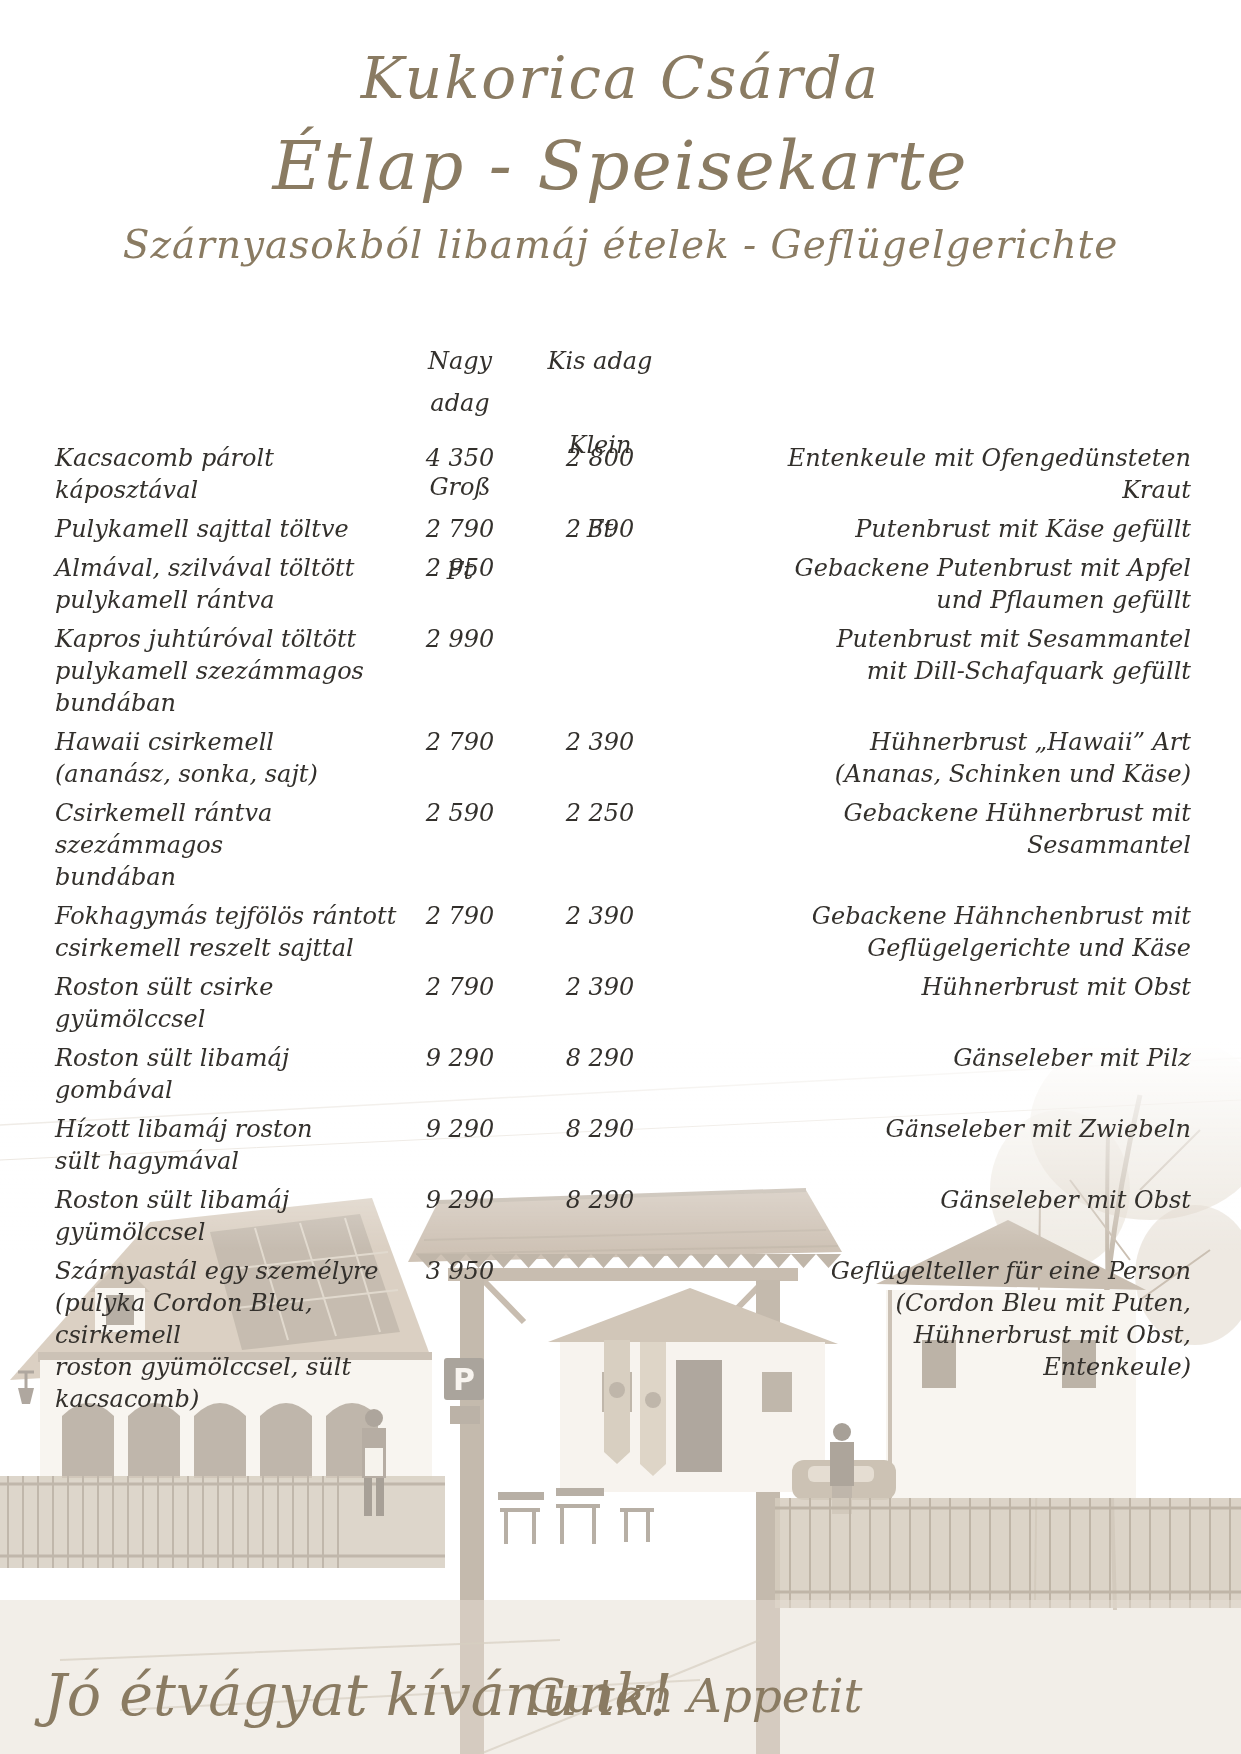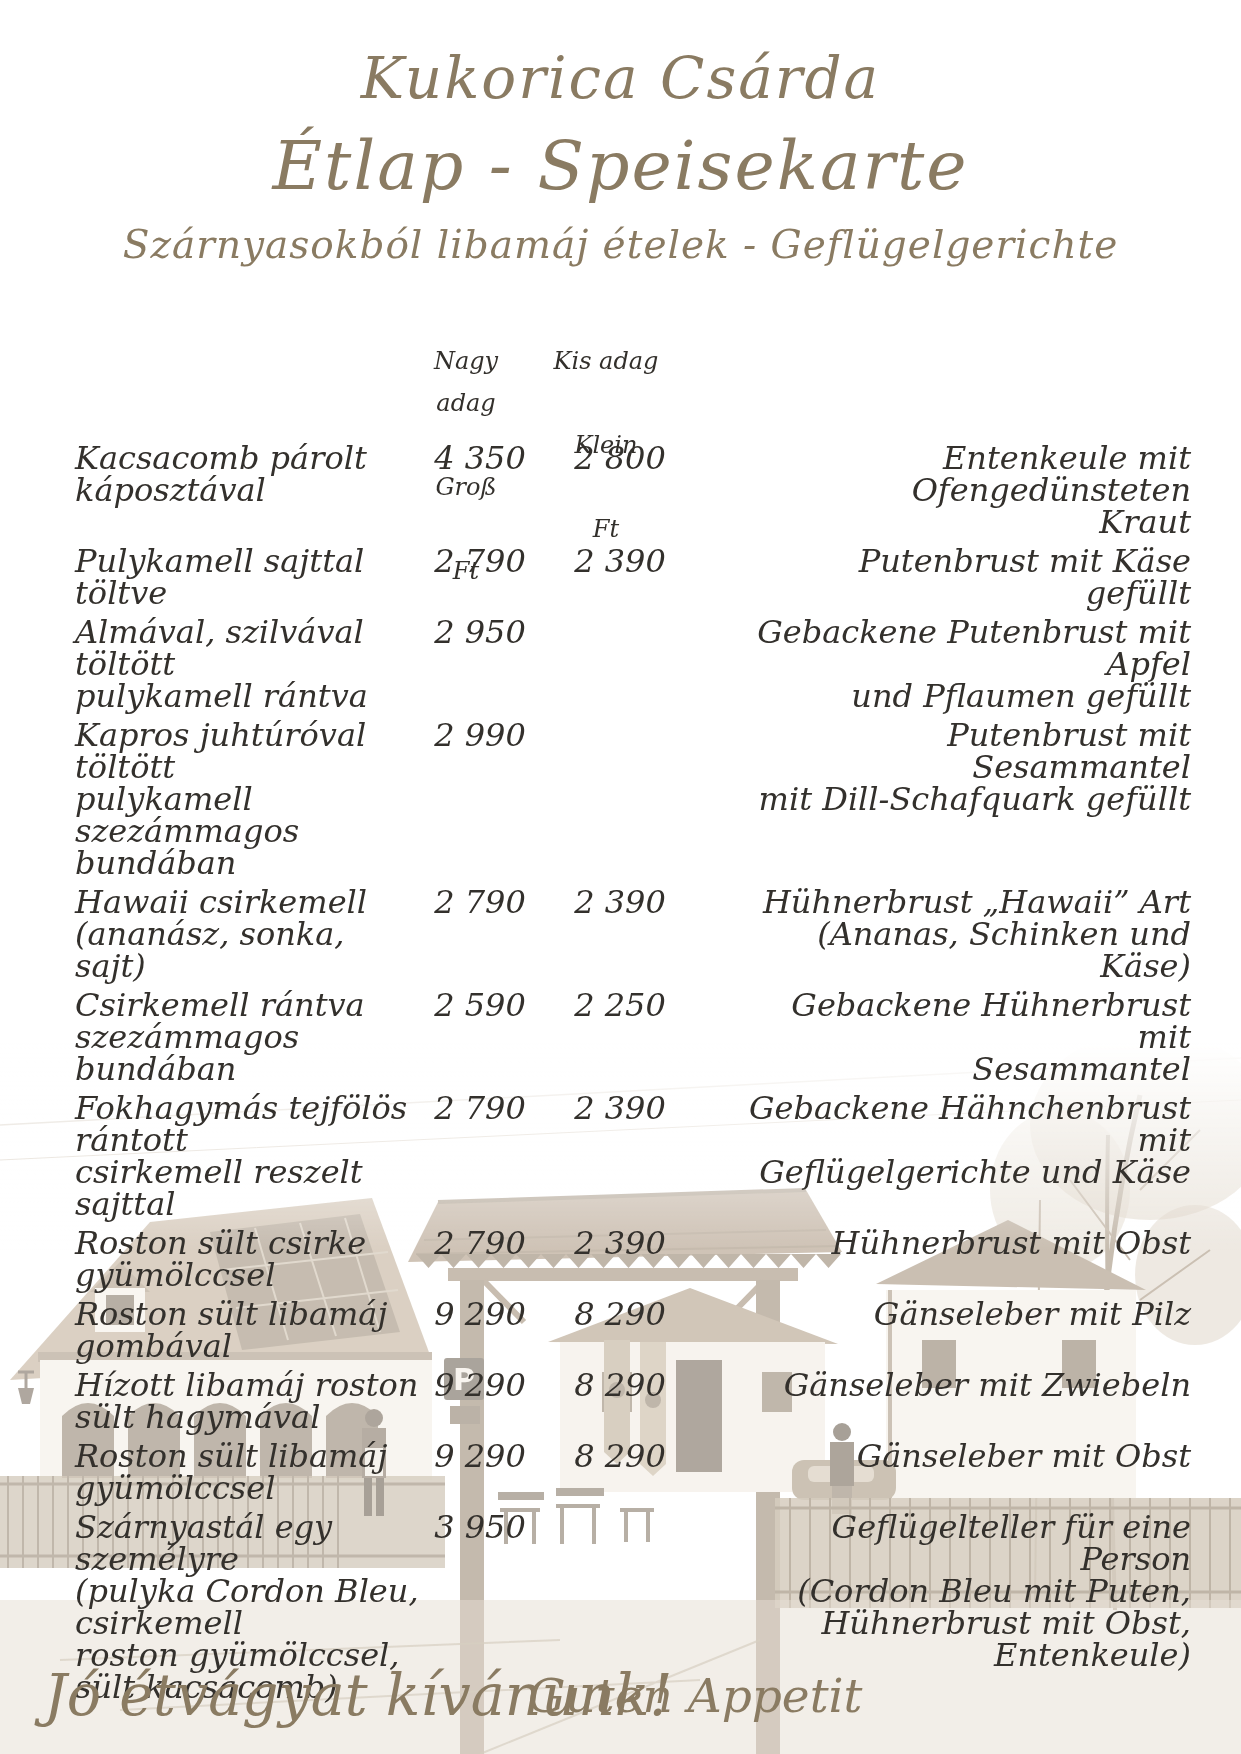--- a/index.html
+++ b/index.html
@@ -9,25 +9,25 @@
   }
   .script{font-style:italic;color:#8a7b62;}
   .photo{position:absolute;left:0;top:1040px;width:1241px;height:714px;z-index:0;}
   .content{position:relative;z-index:1;}
   .title{position:absolute;top:44px;left:0;width:100%;text-align:center;
     font-size:58px;letter-spacing:2px;}
   .subtitle{position:absolute;top:126px;left:0;width:100%;text-align:center;
     font-size:68px;letter-spacing:2px;}
   .section{position:absolute;top:222px;left:0;width:100%;text-align:center;
     font-size:39px;letter-spacing:1px;}
-  .hdr-row{position:absolute;top:298px;left:6px;width:1164px;display:flex;
+  .hdr-row{position:absolute;top:298px;left:0;width:1164px;display:flex;
     font-style:italic;font-size:24px;line-height:42px;}
   .rows{position:absolute;top:442px;left:0;width:1241px;}
   .row{display:flex;align-items:flex-start;margin-bottom:7px;
-    font-style:italic;font-size:32px;line-height:32px;padding-left:20px;}
+    font-style:italic;font-size:24px;line-height:32px;}
   .c-hu{width:350px;margin-left:55px;white-space:pre-line;}
   .c-lg{width:110px;text-align:center;white-space:pre-line;}
   .c-sm{width:110px;margin-left:30px;text-align:center;white-space:pre-line;}
   .c-de{flex:1;margin-left:70px;margin-right:50px;white-space:pre-line;text-align:right;}
   .footer-hu{position:absolute;left:44px;top:1662px;font-size:57px;}
   .footer-de{position:absolute;left:528px;top:1668px;font-size:47px;}
 </style>
 </head>
 <body>
 

